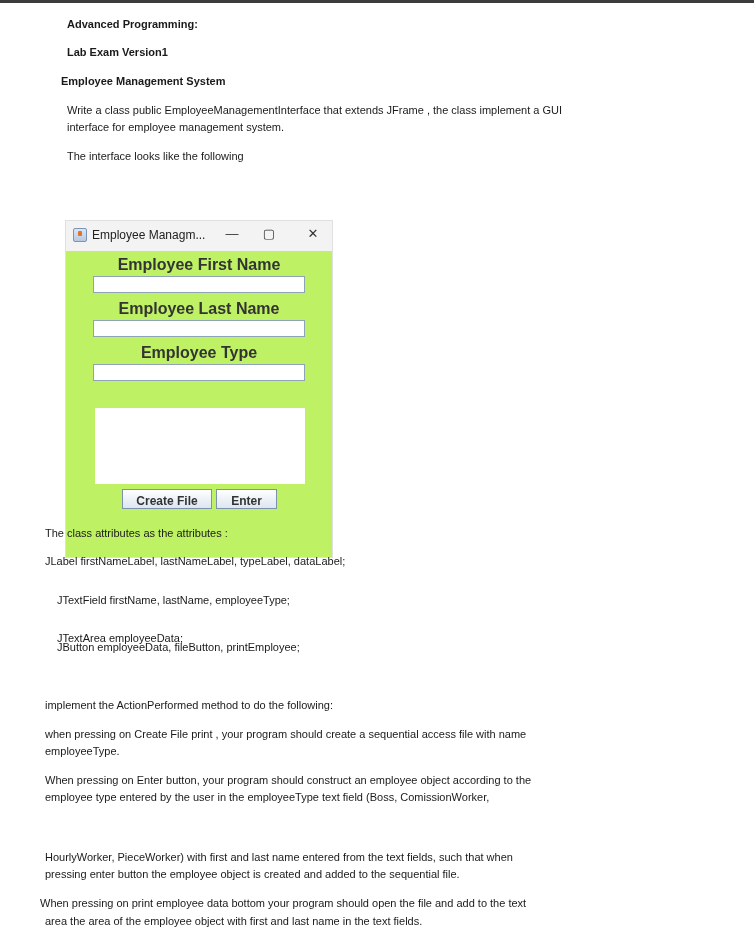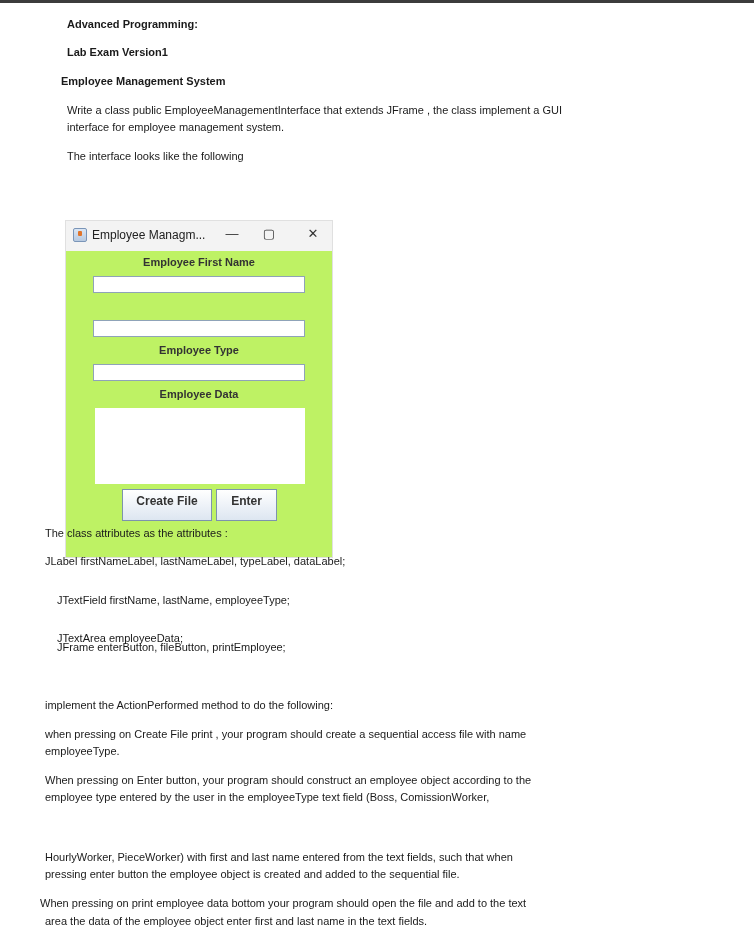--- a/index.html
+++ b/index.html
@@ -10,24 +10,24 @@
     .topbar { position: absolute; left: 0; top: 0; width: 754px; height: 3px; background: #3c3c3c; }
     .p { position: absolute; font-size: 11px; line-height: 17px; white-space: nowrap; }
     .b { font-weight: bold; }
     
     .win { position: absolute; left: 66px; top: 177px; width: 266px; height: 336px; background: #bef264; box-shadow: 0 0 0 1px #e0e0e0; margin-top: 44px; }
     .titlebar { position: absolute; left: 0; top: 0; width: 266px; height: 30px; background: #f3f3f3; }
     .app-icon { position: absolute; left: 7px; top: 7px; width: 14px; height: 14px; border: 1px solid #7a95b8; background: linear-gradient(#dbe6f4, #b7c9e0); border-radius: 2px; box-sizing: border-box; }
     .app-icon::after { content: ""; position: absolute; left: 4px; top: 2px; width: 4px; height: 5px; background: #e0742b; border-radius: 1px; }
     .title { position: absolute; left: 26px; top: 7px; font-size: 12px; color: #222; }
     .ctl { position: absolute; top: 5px; font-size: 13px; color: #333; width: 20px; text-align: center; }
-    .lbl { position: absolute; left: 0; width: 266px; text-align: center; font-size: 11px; font-weight: bold; color: #333; }
+    .lbl { position: absolute; left: 0; width: 266px; text-align: center; font-size: 16px; font-weight: bold; color: #333; }
     .tf { position: absolute; left: 27px; width: 212px; height: 17px; background: #fff; border: 1px solid #8fa3b8; box-sizing: border-box; }
     .ta { position: absolute; left: 29px; top: 187px; width: 210px; height: 76px; background: #fff; }
-    .btn { position: absolute; height: 32px; box-sizing: border-box; border: 1px solid #7d93ad; background: linear-gradient(#ffffff, #dde6f1); font-size: 12px; font-weight: bold; color: #333; text-align: center; line-height: 22px; }
+    .btn { position: absolute; height: 20px; box-sizing: border-box; border: 1px solid #7d93ad; background: linear-gradient(#ffffff, #dde6f1); font-size: 12px; font-weight: bold; color: #333; text-align: center; line-height: 22px; }
   </style>
 </head>
 <body>
 
 <div class="topbar"></div>
 
 <div class="p b" style="left:67px;top:16px;">Advanced Programming:</div>
 <div class="p b" style="left:67px;top:44px;">Lab Exam Version1</div>
 <div class="p b" style="left:61px;top:73px;">Employee Management System</div>
 <div class="p" style="left:67px;top:102px;">Write a class public EmployeeManagementInterface that extends JFrame , the class implement a GUI</div>
@@ -37,36 +37,36 @@
 <div class="win">
   <div class="titlebar">
     <span class="app-icon"></span>
     <span class="title">Employee Managm...</span>
     <span class="ctl" style="left:156px;">—</span>
     <span class="ctl" style="left:193px;">▢</span>
     <span class="ctl" style="left:237px;">✕</span>
   </div>
   <div class="lbl" style="top:35px;">Employee First Name</div>
   <div class="tf" style="top:55px;"></div>
+  <div class="lbl" style="top:79px;">Employee Last Name</div>
   <div class="tf" style="top:99px;"></div>
   <div class="lbl" style="top:123px;">Employee Type</div>
   <div class="tf" style="top:143px;"></div>
-  <div class="lbl" style="top:167px;">Employee Data</div>
   <div class="ta"></div>
   <div class="btn" style="left:56px;top:268px;width:90px;">Create File</div>
   <div class="btn" style="left:150px;top:268px;width:61px;">Enter</div>
 </div>
 
 <div class="p" style="left:45px;top:525px;">The class attributes  as the attributes :</div>
 <div class="p" style="left:45px;top:553px;">JLabel firstNameLabel, lastNameLabel, typeLabel, dataLabel;</div>
 <div class="p" style="left:57px;top:592px;">JTextField firstName, lastName, employeeType;</div>
 <div class="p" style="left:57px;top:610px;margin-top:20px;">JTextArea employeeData;</div>
-<div class="p" style="left:57px;top:639px;">JFrame enterButton, fileButton, printEmployee;</div>
+<div class="p" style="left:57px;top:639px;">JButton employeeData, fileButton, printEmployee;</div>
 
 <div class="p" style="left:45px;top:697px;">implement the ActionPerformed method to do the following:</div>
 <div class="p" style="left:45px;top:726px;">when pressing on Create File print , your program should create a sequential  access file with name</div>
 <div class="p" style="left:45px;top:743px;">employeeType.</div>
 <div class="p" style="left:45px;top:772px;">When pressing on Enter button, your program should construct  an employee object according to the</div>
 <div class="p" style="left:45px;top:789px;">employee type entered by the user in the employeeType text field (Boss,  ComissionWorker,</div>
 <div class="p" style="left:45px;top:849px;">HourlyWorker, PieceWorker)  with first and last name entered from the text fields, such that when</div>
 <div class="p" style="left:45px;top:866px;">pressing enter button the employee object is created and added to the sequential file.</div>
 <div class="p" style="left:40px;top:895px;">When pressing on print employee data  bottom your program should open the file and add to the text</div>
-<div class="p" style="left:45px;top:913px;">area the data of the employee object enter first and last name in the text fields.</div>
+<div class="p" style="left:45px;top:913px;">area the area of the employee object with first and last name in the text fields.</div>
 
 </body></html>

